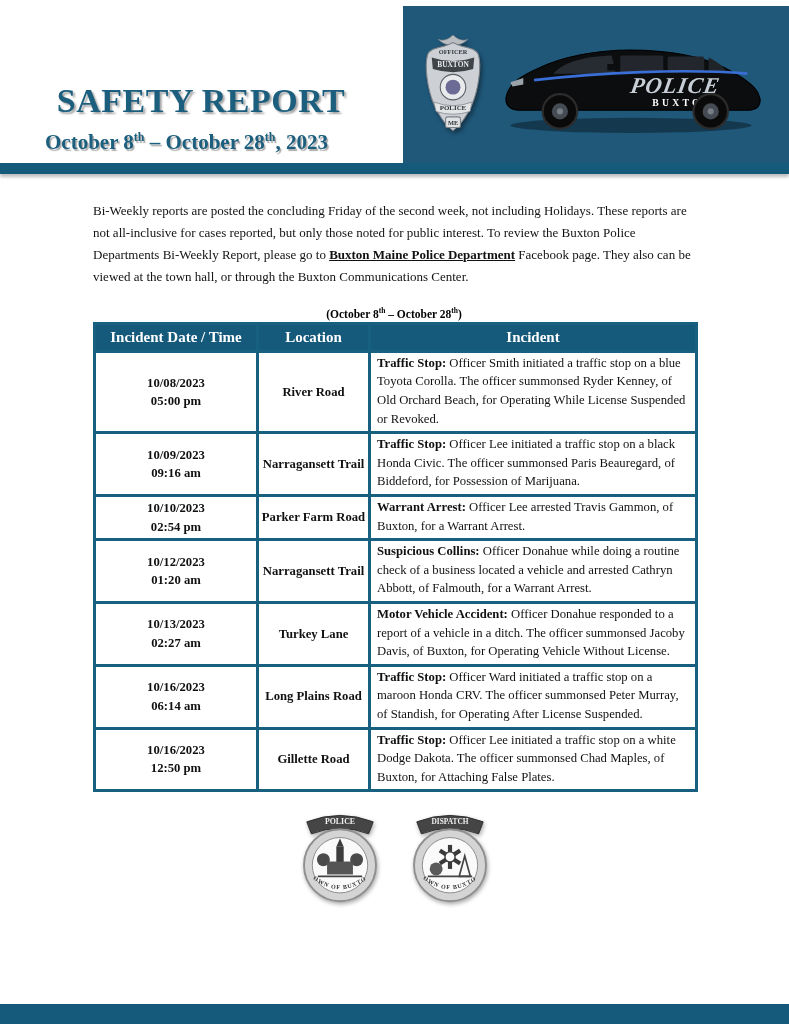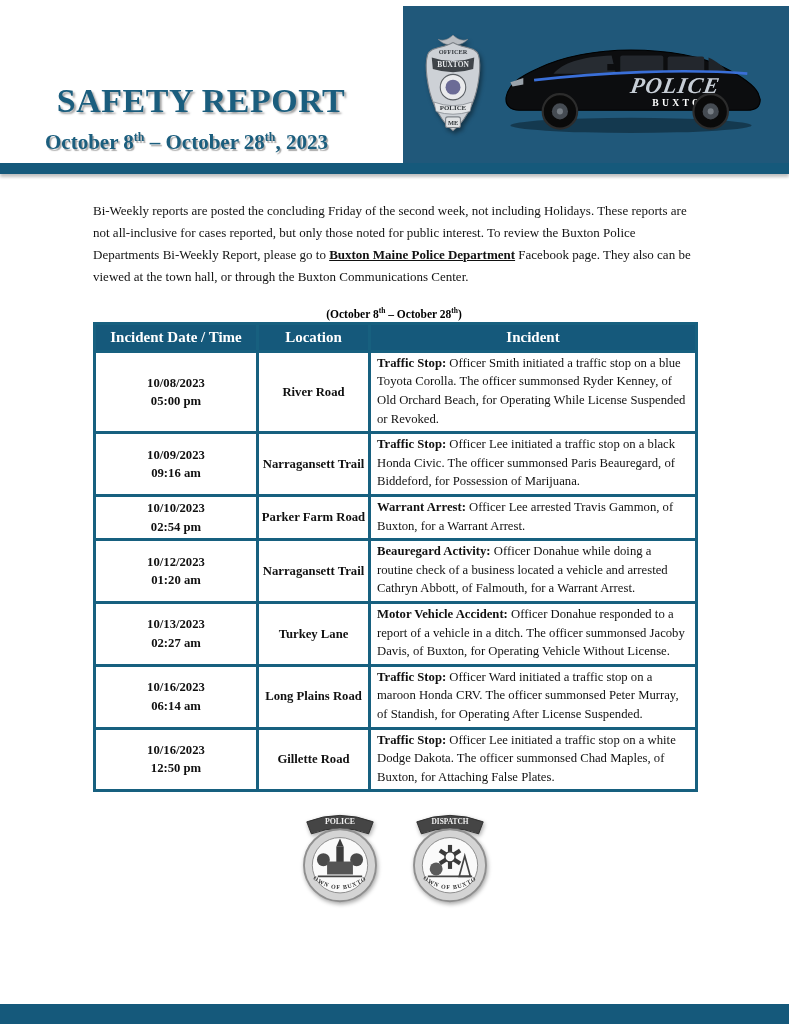--- a/index.html
+++ b/index.html
@@ -174,21 +174,21 @@
       <td class="cell-loc">Parker Farm Road</td>
       <td class="cell-inc"><b>Warrant Arrest:</b><span> Officer Lee arrested Travis Gammon, of Buxton, for a Warrant Arrest.</span></td>
     </tr>
 
     <tr>
       <td class="cell-datetime">
         <div>10/12/2023</div>
         <div>01:20 am</div>
       </td>
       <td class="cell-loc">Narragansett Trail</td>
-      <td class="cell-inc"><b>Beauregard Activity:</b><span> Officer Donahue while doing a routine check of a business located a vehicle and arrested Cathryn Abbott, of Falmouth, for a Warrant Arrest.</span></td>
+      <td class="cell-inc"><b>Suspicious Collins:</b><span> Officer Donahue while doing a routine check of a business located a vehicle and arrested Cathryn Abbott, of Falmouth, for a Warrant Arrest.</span></td>
     </tr>
 
     <tr>
       <td class="cell-datetime">
         <div>10/13/2023</div>
         <div>02:27 am</div>
       </td>
       <td class="cell-loc">Turkey Lane</td>
       <td class="cell-inc"><b>Motor Vehicle Accident:</b><span> Officer Donahue responded to a report of a vehicle in a ditch. The officer summonsed Jacoby Davis, of Buxton, for Operating Vehicle Without License.</span></td>
     </tr>

